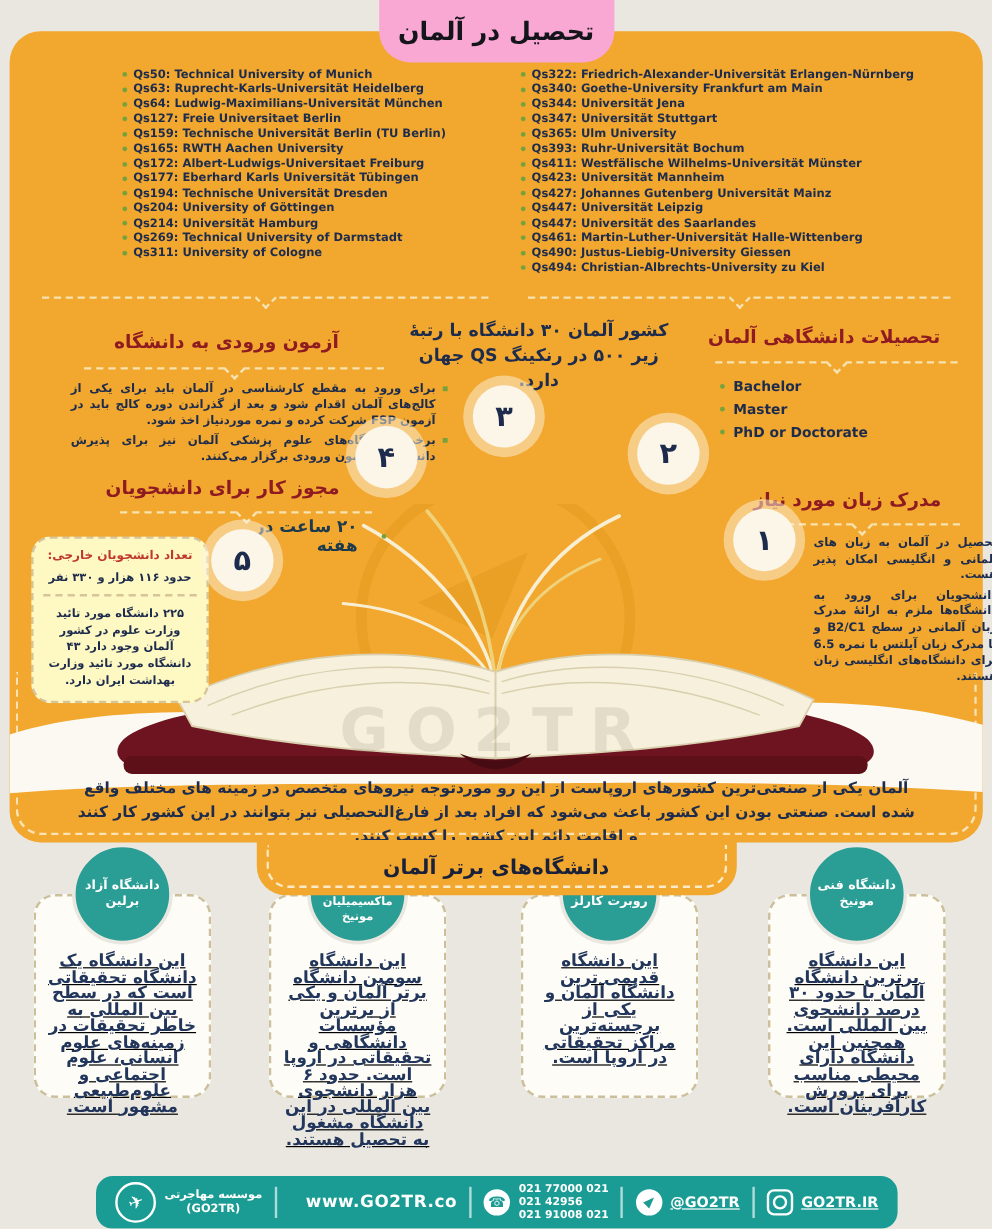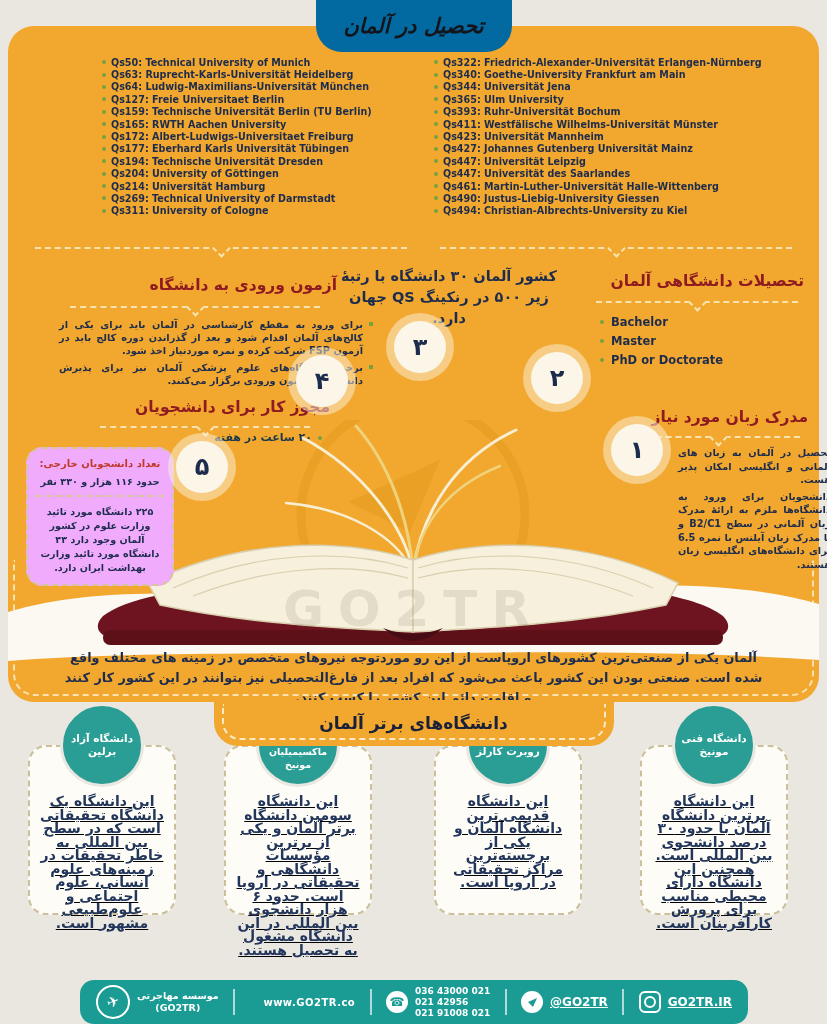--- a/index.html
+++ b/index.html
@@ -2,48 +2,48 @@
 <html lang="fa"><head>
 <meta charset="utf-8">
 <style>
   html,body{margin:0;padding:0;}
   .stage{position:relative;width:827px;height:1024px;background:#E9E7E0;overflow:hidden;
          font-family:"DejaVu Sans", sans-serif;}
   
   .orange-panel{position:absolute;left:8px;top:26px;width:811px;height:676px;background:#F2A72E;border-radius:26px;z-index:0;}
   .panel-dash{position:absolute;left:13px;right:13px;top:560px;height:134px;border:2px dashed rgba(253,246,224,.75);
               border-top:none;border-radius:0 0 22px 22px;pointer-events:none;z-index:1;}
-  .title-tab{position:absolute;left:50%;transform:translateX(-50%);top:0;width:196px;height:52px;background:#0369a1;
-             border-radius:0 0 26px 26px;display:flex;align-items:center;justify-content:center;z-index:6;font-style:italic;}
+  .title-tab{position:absolute;left:50%;transform:translateX(-50%);top:0;width:196px;height:52px;background:#f9a8d4;
+             border-radius:0 0 26px 26px;display:flex;align-items:center;justify-content:center;z-index:6;}
   .title-tab span{font-size:21px;font-weight:bold;color:#14151b;}
   
   .uni-col{position:absolute;top:56px;z-index:2;}
   .uni-col ul{list-style:none;margin:0;padding:0;}
   .uni-col li{display:flex;align-items:center;gap:5px;white-space:nowrap;height:12.4px;
               font-size:9.6px;font-weight:bold;color:#1D2C4D;}
   .dot{width:4px;height:4px;border-radius:50%;background:#76A23E;flex:none;}
   .uni-left{left:102px;width:326px;}
   .uni-right{left:434px;width:330px;text-align:center;}
   .sep{position:absolute;border-top:2px dashed #F6E3B0;z-index:2;}
   .sep i{position:absolute;left:50%;top:-7px;width:11px;height:11px;margin-left:-6px;
          border-right:2px dashed #F6E3B0;border-bottom:2px dashed #F6E3B0;transform:rotate(45deg);background:#F2A72E;}
   
-  .sec-h{position:absolute;font-size:15.5px;font-weight:bold;color:#8E1B22;text-align:right;direction:rtl;z-index:2;}
+  .sec-h{position:absolute;font-size:15.5px;font-weight:bold;color:#8E1B22;text-align:left;direction:rtl;z-index:2;}
   .rtl-b{direction:rtl;text-align:justify;font-size:9.8px;font-weight:bold;color:#1D2C4D;line-height:13.2px;z-index:2;position:absolute;margin-left:33px;}
   .b-item{position:relative;padding-right:10px;margin-bottom:3px;}
   .b-item::before{content:'';position:absolute;right:0;top:4px;width:4px;height:4px;background:#76A23E;}
   .deg-list{position:absolute;left:600px;top:312px;z-index:2;}
   .deg-list div{display:flex;align-items:center;gap:7px;font-size:11.5px;font-weight:bold;color:#1D2C4D;height:19px;}
   .qs-fact{position:absolute;left:338px;top:266px;width:222px;direction:rtl;text-align:center;
            font-size:14.5px;font-weight:bold;color:#1D2C4D;line-height:21px;z-index:2;}
-  .hours{position:absolute;left:186px;top:431px;width:136px;direction:rtl;display:flex;align-items:center;gap:6px;
-         font-size:11px;font-weight:bold;color:#1C3A4D;z-index:2;}
+  .hours{position:absolute;left:186px;top:431px;width:136px;direction:rtl;display:flex;align-items:center;gap:20px;
+         font-size:14px;font-weight:bold;color:#1C3A4D;z-index:2;}
   .hours .dot{background:#76A23E;}
   
-  .stud-box{position:absolute;left:26px;top:447px;width:148px;background:#f0abfc;border:2px dashed #D8C49A;
+  .stud-box{position:absolute;left:26px;top:447px;width:148px;background:#fef9c3;border:2px dashed #D8C49A;
             border-radius:16px;padding:9px 8px;direction:rtl;text-align:center;box-sizing:border-box;z-index:2;}
   .stud-box .t{color:#C0392B;font-size:10px;font-weight:bold;}
   .stud-box .c{color:#1D2C4D;font-size:9.6px;font-weight:bold;margin-top:7px;}
   .stud-box hr{border:none;border-top:2px dashed #D8C49A;margin:8px 0;}
   .stud-box .n{color:#1D2C4D;font-size:9.6px;font-weight:bold;line-height:14px;}
   
   .num{position:absolute;width:52px;height:52px;border-radius:50%;background:#FBF6E8;
        box-shadow:0 0 0 8px rgba(252,244,222,.5);display:flex;align-items:center;justify-content:center;
        font-size:24px;font-weight:bold;color:#1D2C4D;z-index:3;}
   
@@ -65,21 +65,21 @@
               color:#fff;font-size:10.5px;font-weight:bold;text-align:center;line-height:13px;padding:6px;box-sizing:border-box;}
   .card-body{margin-top:48px;padding:0 10px;font-size:14px;font-weight:bold;color:#22355A;line-height:13.5px;text-align:center;}
   
   .footer{position:absolute;left:80px;top:980px;width:668px;height:44px;background:#1A9C94;border-radius:14px;
           display:flex;align-items:center;justify-content:space-between;color:#fff;z-index:6;padding:0 16px;box-sizing:border-box;}
   .fdiv{width:2px;height:26px;background:rgba(255,255,255,.65);}
   .fgroup{display:flex;align-items:center;gap:7px;}
   .logo-circle{width:30px;height:30px;border-radius:50%;border:2px solid #fff;display:flex;align-items:center;justify-content:center;}
   .logo-circle span{font-size:15px;transform:rotate(-20deg);}
   .org{direction:rtl;text-align:center;font-size:9.5px;font-weight:bold;line-height:12px;}
-  .site{font-size:10px;font-weight:bold;letter-spacing:.5px;margin-left:14px;}
+  .site{font-size:14px;font-weight:bold;letter-spacing:.5px;margin-left:14px;}
   .ph-icon{width:22px;height:22px;border-radius:50%;background:#fff;color:#1A9C94;display:flex;align-items:center;justify-content:center;font-size:12px;}
   .phones{font-size:9px;font-weight:bold;line-height:11px;}
   .tg-icon{width:22px;height:22px;border-radius:50%;background:#fff;display:flex;align-items:center;justify-content:center;}
   .ig-icon{width:18px;height:18px;border:2px solid #fff;border-radius:6px;position:relative;}
   .ig-icon::after{content:'';position:absolute;left:3px;top:3px;right:3px;bottom:3px;border:2px solid #fff;border-radius:50%;}
   .handle{font-size:12px;font-weight:bold;text-decoration:underline;}
 </style>
 </head>
 <body>
 
@@ -154,20 +154,24 @@
           <span class="dot"></span>
           <span>Qs322: Friedrich-Alexander-Universität Erlangen-Nürnberg</span>
         </li>
       <li>
           <span class="dot"></span>
           <span>Qs340: Goethe-University Frankfurt am Main</span>
         </li>
       <li>
           <span class="dot"></span>
           <span>Qs344: Universität Jena</span>
+        </li>
+      <li>
+          <span class="dot"></span>
+          <span>Qs347: Universität Stuttgart</span>
         </li>
       <li>
           <span class="dot"></span>
           <span>Qs365: Ulm University</span>
         </li>
       <li>
           <span class="dot"></span>
           <span>Qs393: Ruhr-Universität Bochum</span>
         </li>
       <li>
@@ -330,21 +334,21 @@
         <div>موسسه مهاجرتی</div>
         <div>(GO2TR)</div>
       </div>
     </div>
     <div class="fdiv"></div>
     <div class="site">www.GO2TR.co</div>
     <div class="fdiv"></div>
     <div class="fgroup">
       <div class="ph-icon">☎</div>
       <div class="phones" dir="ltr">
-        <div>036 43000 021</div>
+        <div>021 77000 021</div>
         <div>021 42956</div>
         <div>021 91008 021</div>
       </div>
     </div>
     <div class="fdiv"></div>
     <div class="fgroup">
       <div class="tg-icon">
         <svg width="11" height="11">
             <path d="M1 5 L10 1 L6 10 Z" fill="#1A9C94"></path>
           </svg>

